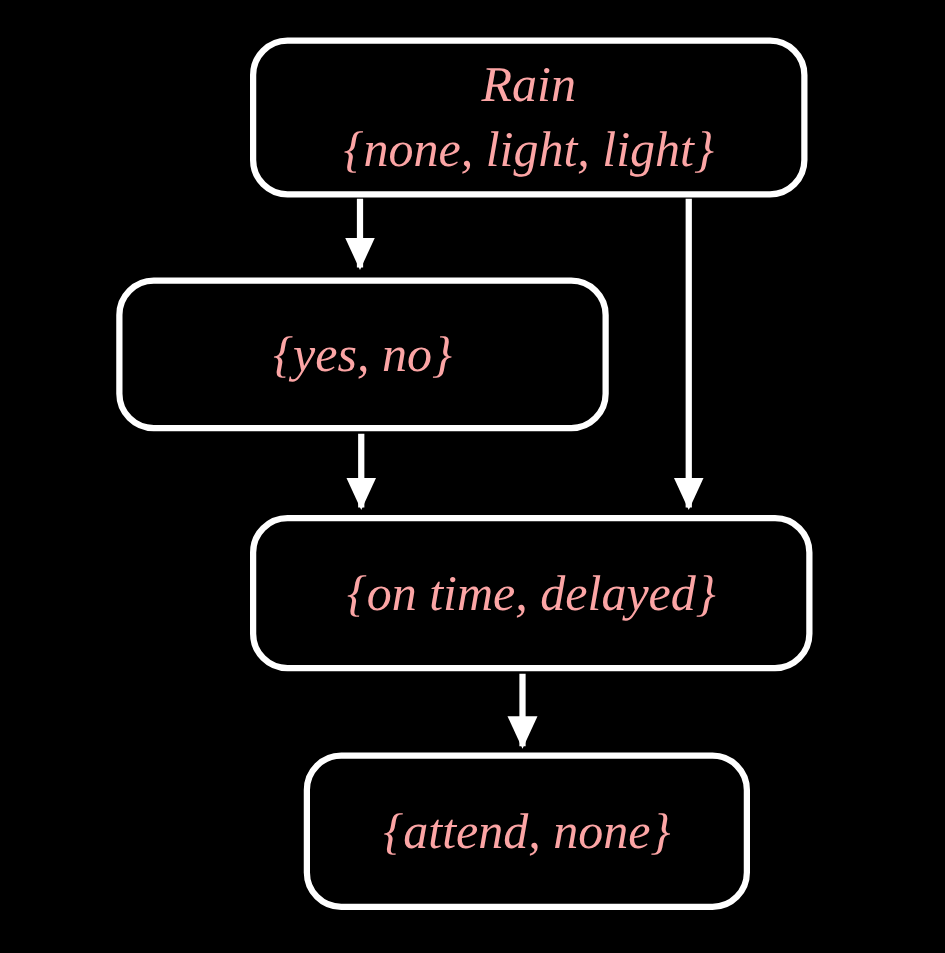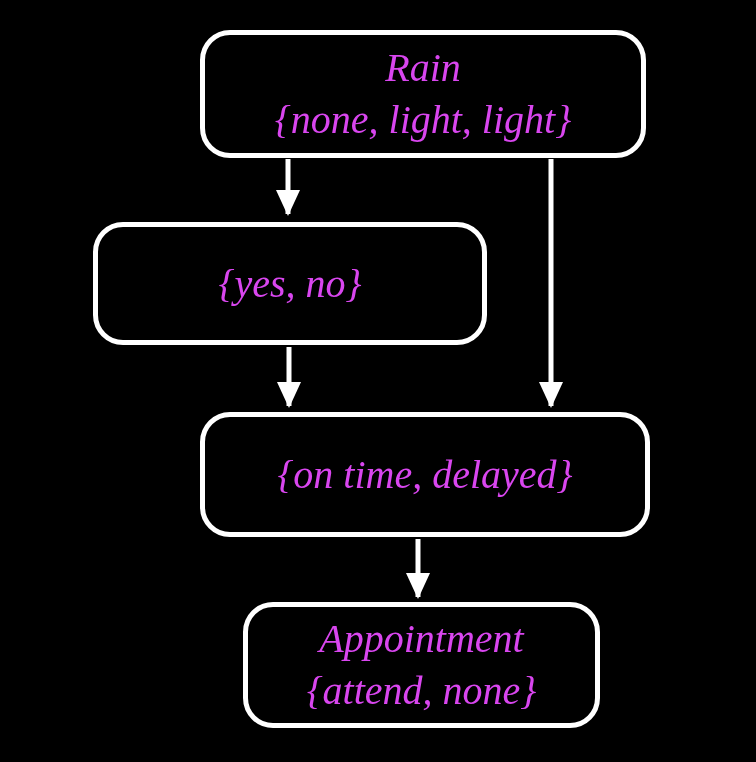--- a/index.html
+++ b/index.html
@@ -21,21 +21,21 @@
     top: 0;
     width: 756px;
     height: 762px;
   }
   .node {
     position: absolute;
     box-sizing: border-box;
     border: 5px solid #ffffff;
     border-radius: 30px;
     background: #000000;
-    color: #d946ef;
+    color: #fca5a5;
     display: flex;
     flex-direction: column;
     align-items: center;
     justify-content: center;
     text-align: center;
     font-style: italic;
     font-size: 40px;
     line-height: 52px;
   }
   .node-rain        { left: 200px; top:  30px; width: 446px; height: 128px; }
@@ -75,17 +75,16 @@
 
   <div class="node node-maintenance">
     <div class="node-values">{yes, no}</div>
   </div>
 
   <div class="node node-train">
     <div class="node-values">{on time, delayed}</div>
   </div>
 
   <div class="node node-appointment">
-    <div class="node-label">Appointment</div>
     <div class="node-values">{attend, none}</div>
   </div>
 
 </div>
 
 </body></html>

